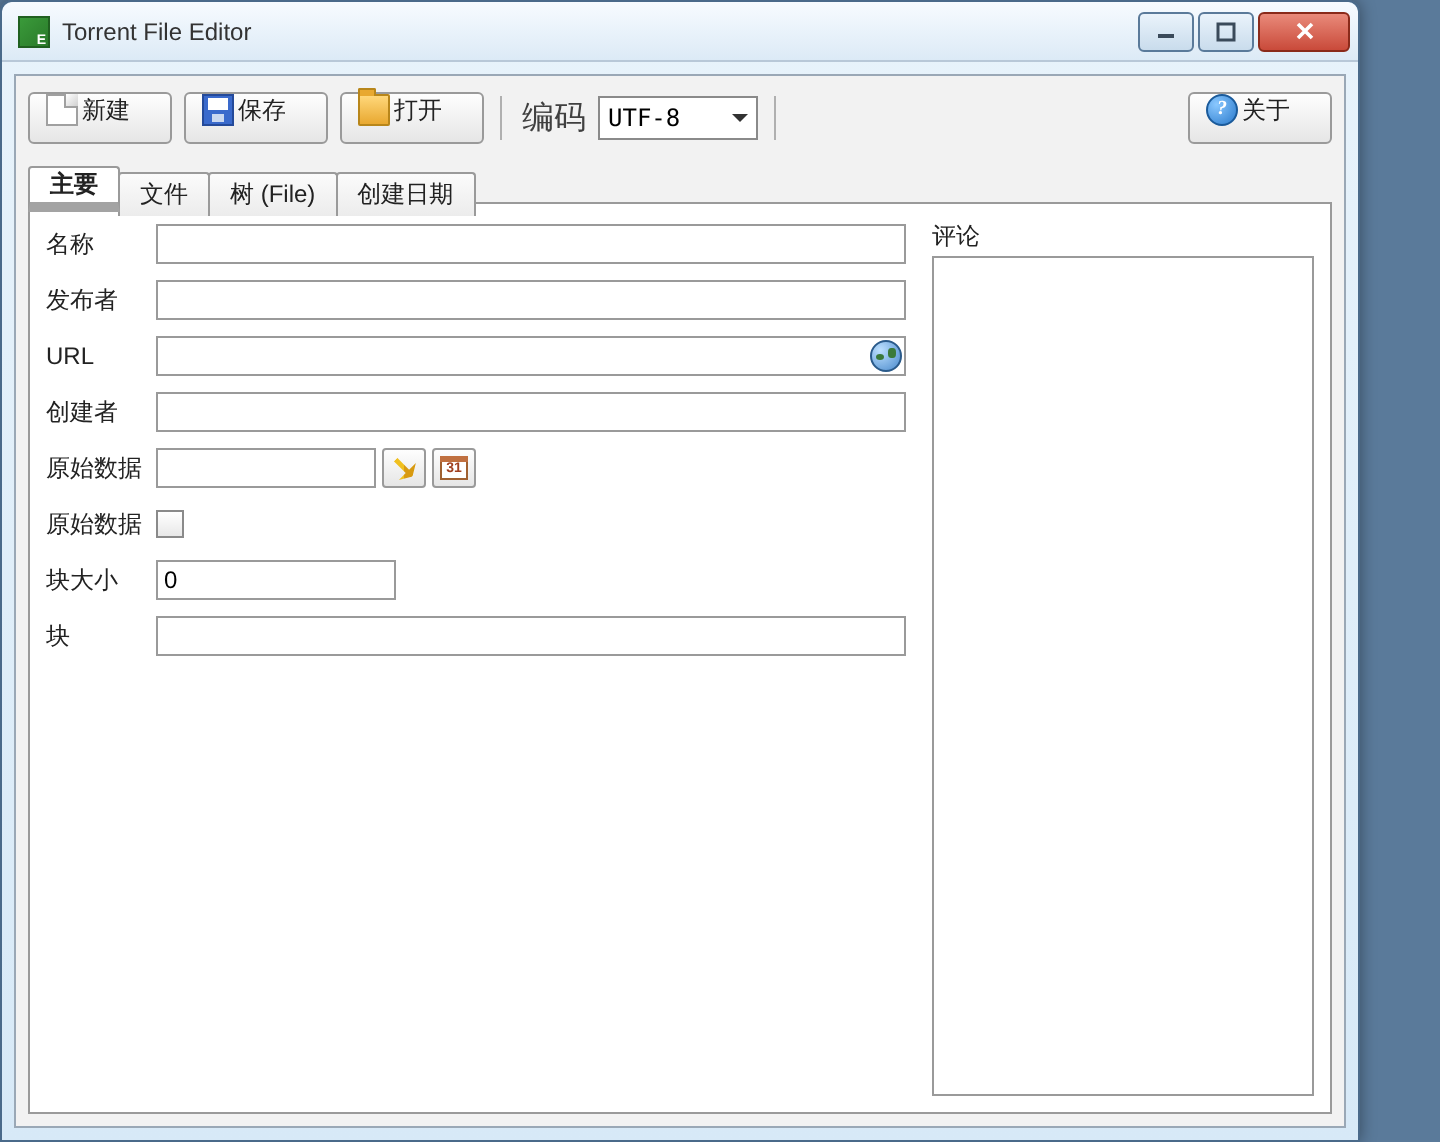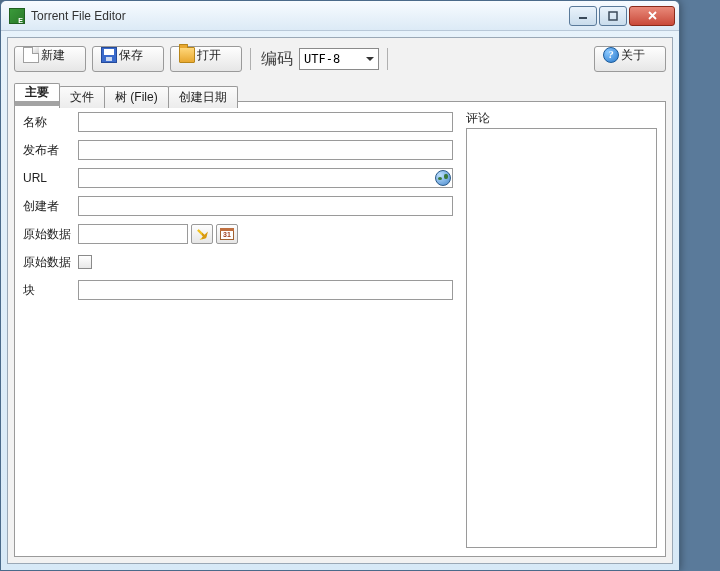--- a/index.html
+++ b/index.html
@@ -357,20 +357,24 @@
             <div class="iconbtn">
                 <span class="cal"></span>
               </div>
           </div>
         </div>
         <div class="row">
           <label>原始数据</label>
           <span class="chk"></span>
         </div>
         <div class="row">
+          <label>块大小</label>
+          <input class="textin numin" value="0" style="">
+        </div>
+        <div class="row">
           <label>块</label>
           <input class="textin" value="" style="">
         </div>
       </div>
 
       <div class="midcol">
         <div class="col-label">评论</div>
         <div class="listbox"></div>
       </div>
 

